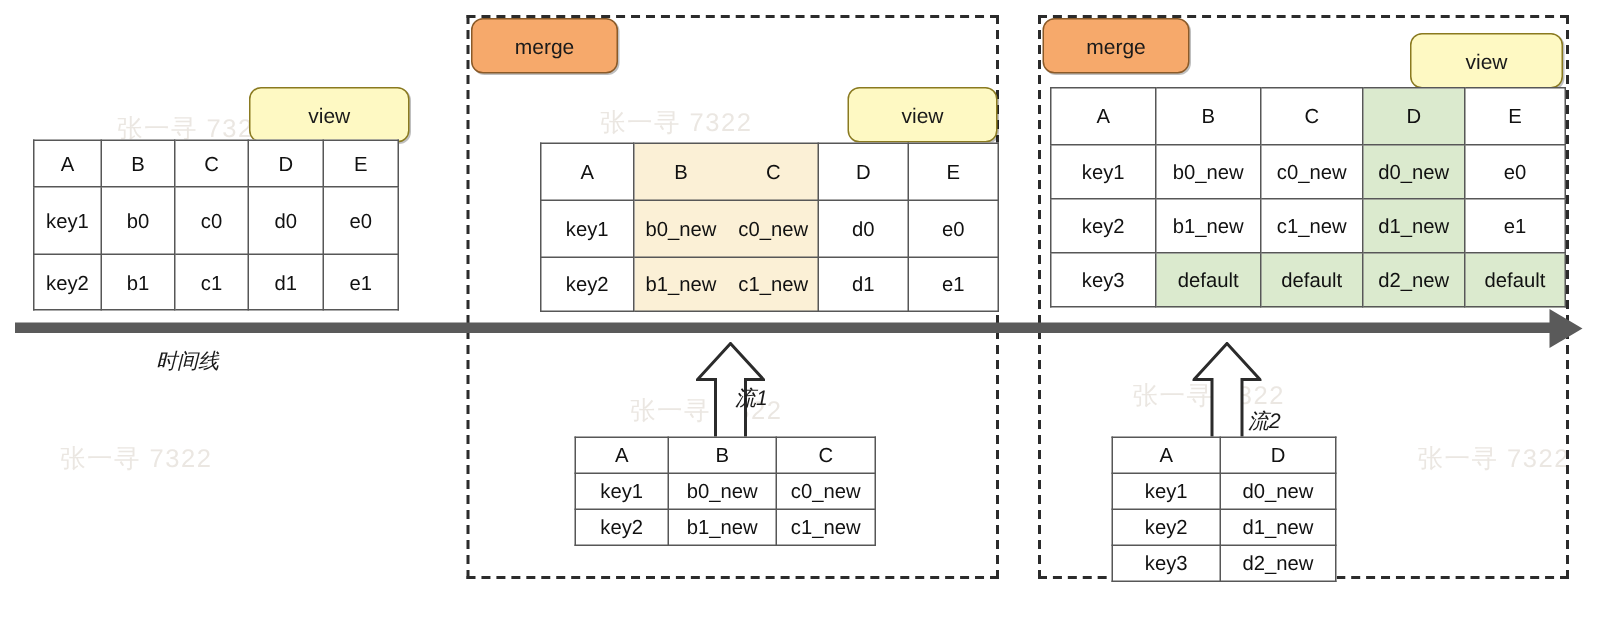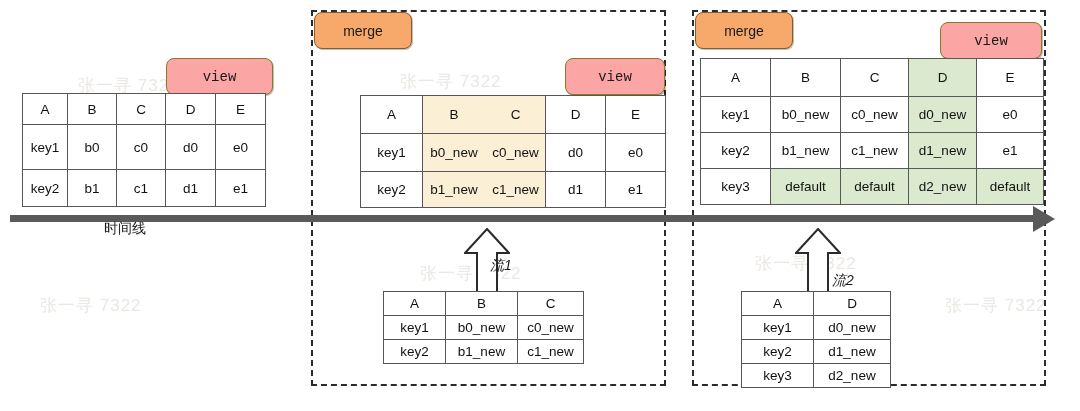--- a/index.html
+++ b/index.html
@@ -41,21 +41,21 @@
     border-radius: 8px;
     border: 1.5px solid #7a5c2e;
     display: flex;
     align-items: center;
     justify-content: center;
     font-size: 14px;
     color: #1a1a1a;
     box-shadow: 1px 1px 0 rgba(0,0,0,0.25);
   }
   .pill.merge { background: #f6a96b; border-color: #8a5a28; }
-  .pill.view  { background: #fca5a5; border-color: #8a7a20; font-family: Liberation Mono, monospace; }
+  .pill.view  { background: #fef9c3; border-color: #8a7a20; }
 
   
   .tbl {
     position: absolute;
     border-collapse: collapse;
     background: #ffffff;
     table-layout: fixed;
   }
   .tbl td {
     border: 1.3px solid #575757;
@@ -274,15 +274,15 @@
     </tr>
     <tr>
       <td style="height:24px">key3</td>
       <td>d2_new</td>
     </tr>
   </tbody>
     </table>
 
   <div class="timeline-bar" style="left:10px; top:215px; width:1026px;"></div>
   <div class="timeline-head" style="left:1033px; top:205.5px;"></div>
-  <div class="timeline-label" style="left:104px; top:220px;">时间线</div>
+  <div class="timeline-label" style="left:104px; top:232px;font-style:italic;">时间线</div>
 
 </div>
 
 </body></html>

